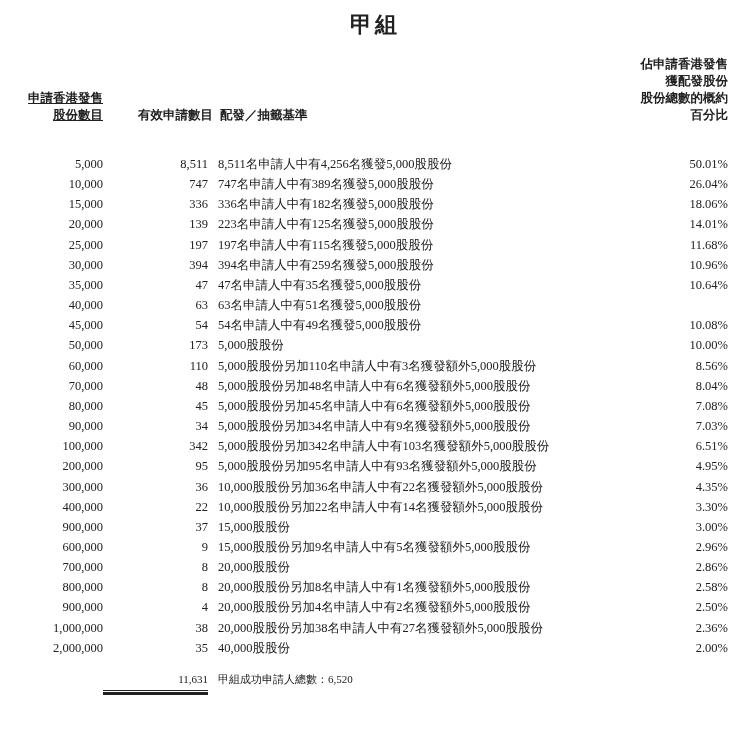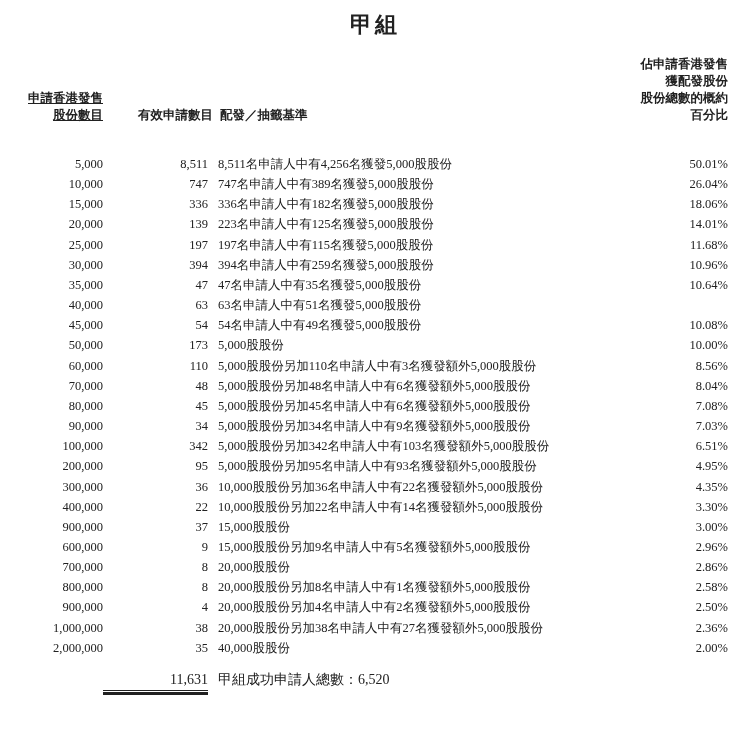--- a/index.html
+++ b/index.html
@@ -57,21 +57,21 @@
   .trow .c1 { text-align: right; }
   .trow .c2 { text-align: right; }
   .trow .c3 { padding-left: 10px; white-space: nowrap; }
   .trow .c4 { text-align: right; }
   .trow.last-row .c2 {
     border-bottom: 1.5px solid #212121;
   }
   
   .total-row {
     margin-top: 13px;
-    font-size: 14px;
+    font-size: 11px;
     line-height: 17px;
   }
   .total-num {
     text-align: right;
     padding-bottom: 2px;
     border-bottom: 1px solid #212121;
     position: relative;
   }
   .total-num::after {
     content: "";

